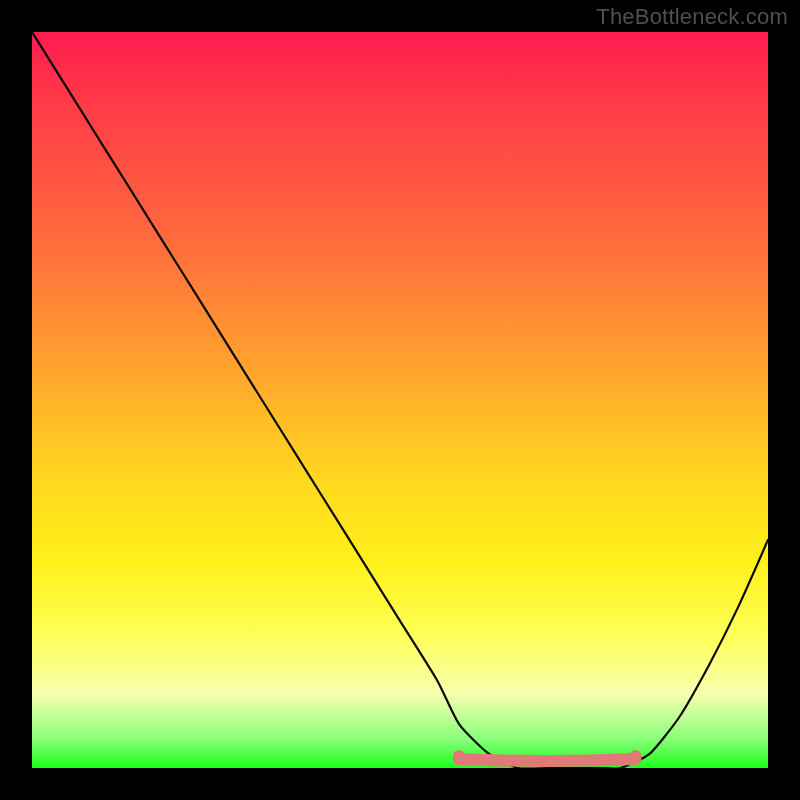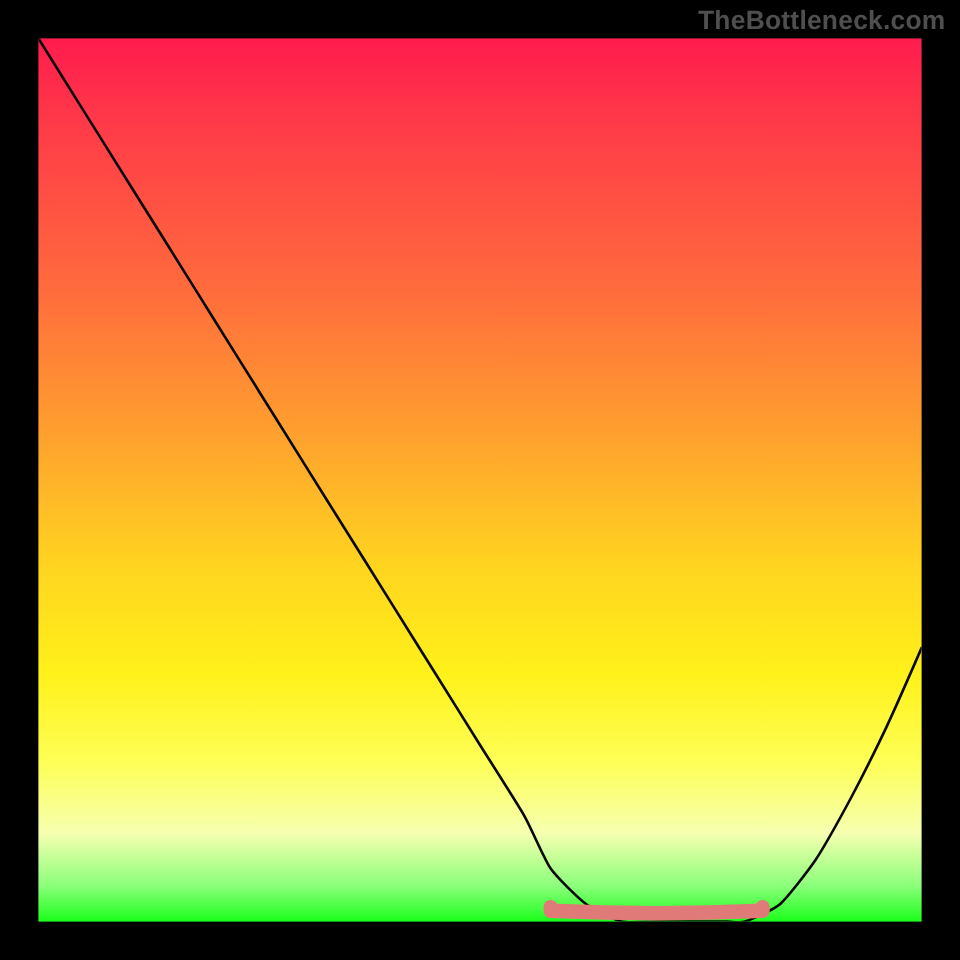--- a/index.html
+++ b/index.html
@@ -15,21 +15,21 @@
     position: relative;
     width: 800px;
     height: 800px;
   }
   .watermark {
     position: absolute;
     top: 4px;
     right: 12px;
     color: #4f4f4f;
     font-size: 22px;
-    font-weight: 700;
+    font-weight: 400;
     letter-spacing: 0.2px;
     z-index: 10;
   }
   
   .plot-area {
     position: absolute;
     left: 32px;
     top: 32px;
     width: 736px;
     height: 736px;

